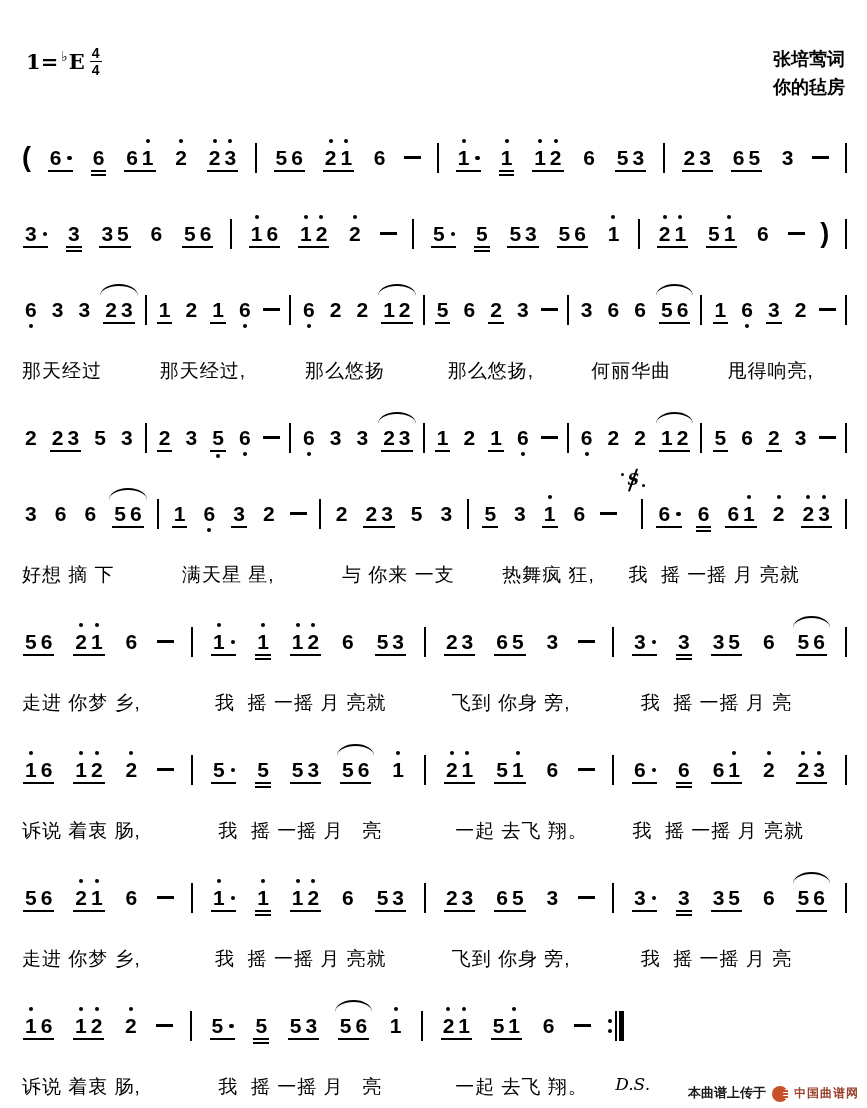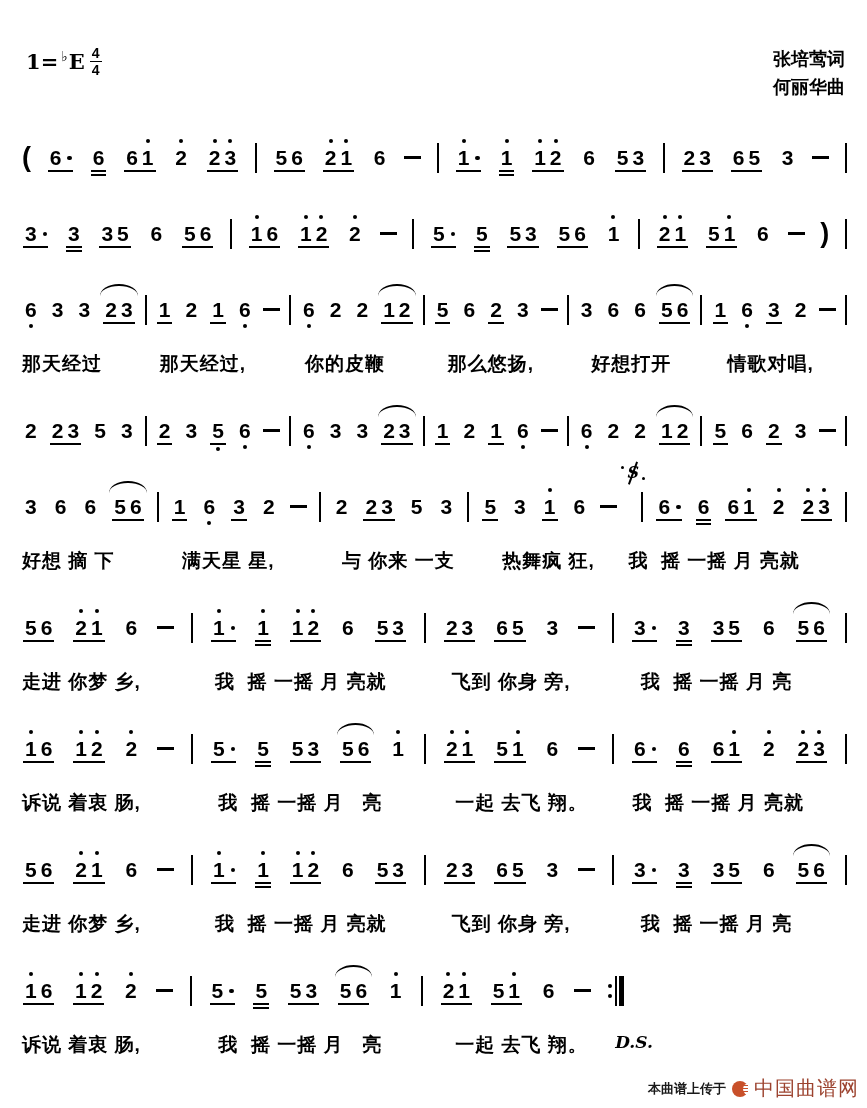--- a/index.html
+++ b/index.html
@@ -17,21 +17,21 @@
   .key-letter { font-size:21px; }
   .fraction { display:inline-flex; flex-direction:column; align-items:center; line-height:1;
               font-size:14px; font-weight:bold; margin-left:5px; font-family:"Liberation Sans", sans-serif; }
   .frac-num { border-bottom:1.5px solid #000; padding:0 2px 1px 2px; }
   .frac-den { padding-top:1px; }
   .credits { text-align:left; font-size:18px; font-weight:bold; line-height:1.55; }
 
   #music { padding:0 20px 0 22px; margin-top:30px; }
   .system { margin-bottom:24px; }
   .notes-row { display:flex; justify-content:space-between; align-items:center; height:52px; }
-  .lyrics-row { position:relative; height:36px; margin-top:9px; font-size:19px; font-weight:bold; }
+  .lyrics-row { position:relative; height:36px; margin-top:16px; font-size:19px; font-weight:normal; }
   .lyric-phrase { position:absolute; top:6px; white-space:pre; letter-spacing:1px; }
   .lyric-ds { font-family:"DejaVu Serif", serif; font-style:italic; font-size:17px; letter-spacing:0; }
 
   .note-token { position:relative; display:inline-flex; align-items:center;
                 font-weight:bold; font-size:21px; line-height:1; padding:0 1px; }
   .unit { position:relative; display:inline-block; padding:0 2px; }
   .hidot { position:absolute; top:-8px; left:50%; transform:translateX(-50%);
            width:4px; height:4px; border-radius:50%; background:#000; }
   .lodot { position:absolute; left:50%; transform:translateX(-50%);
            width:4px; height:4px; border-radius:50%; background:#000; }
@@ -53,49 +53,49 @@
   .segno-wrap { position:relative; width:0; height:0; align-self:center; }
   .segno { position:absolute; left:-4px; top:-44px; width:16px; height:20px; }
   .sg-s { display:block; font-family:"DejaVu Serif", serif; font-style:italic; font-weight:bold;
           font-size:16px; line-height:20px; text-align:center; }
   .segno::after { content:""; position:absolute; left:7px; top:-2px; height:24px; width:1.5px;
                   background:#000; transform:rotate(20deg); }
   .sg-d { position:absolute; width:3px; height:3px; border-radius:50%; background:#000; }
   .sg-d1 { left:-4px; top:3px; }
   .sg-d2 { right:-4px; bottom:3px; }
 
-  .footer { position:absolute; right:8px; bottom:6px; display:flex; align-items:center; gap:6px; }
+  .footer { position:absolute; right:8px; bottom:6px; display:flex; align-items:flex-end; gap:6px; }
   .footer-note { font-size:13px; font-weight:bold; color:#1a1a1a; }
   .logo-mark { position:relative; width:16px; height:16px; border-radius:50%; flex:0 0 auto; }
   .logo-mark::before { content:""; position:absolute; right:-7px; top:2px; width:12px; height:12px;
                        border-radius:50%; background:#fff; }
   .logo-stripe { position:absolute; right:0px; height:1.8px; width:8px; }
   .ls1 { top:4px; } .ls2 { top:7px; } .ls3 { top:10px; }
-  .site-name { font-size:20px; font-weight:normal; letter-spacing:1px; }
+  .site-name { font-size:12px; font-weight:bold; letter-spacing:1px; }
 </style>
 </head>
 <body>
 
 <div class="page">
 
 
   <div class="meta-row">
     <div class="key-sig">
       <span>1</span>
       <span>=</span>
       <span class="key-flat">♭</span>
       <span class="key-letter">E</span>
       <span class="fraction">
         <span class="frac-num">4</span>
         <span class="frac-den">4</span>
       </span>
     </div>
     <div class="credits">
       <div>张培莺词</div>
-      <div>何丽华曲</div>
+      <div>你的毡房</div>
     </div>
   </div>
 
   <div id="music">
       <div class="system">
         <div class="notes-row">
           <span class="paren">(</span>
           <span class="note-token">
             <span class="unit">6</span>
             <span class="augdot"></span>
@@ -354,24 +354,24 @@
           </span>
           <span class="note-token">
             <span class="unit">2</span>
           </span>
           <div class="dash"></div>
           <div class="barline"></div>
         </div>
         <div class="lyrics-row">
           <span class="lyric-phrase" style="left: 0%;">那天经过</span>
           <span class="lyric-phrase" style="left: 16.7%;">那天经过,</span>
-          <span class="lyric-phrase" style="left: 34.3%;">你的皮鞭</span>
+          <span class="lyric-phrase" style="left: 34.3%;">那么悠扬</span>
           <span class="lyric-phrase" style="left: 51.6%;">那么悠扬,</span>
-          <span class="lyric-phrase" style="left: 69%;">好想打开</span>
-          <span class="lyric-phrase" style="left: 85.5%;">情歌对唱,</span>
+          <span class="lyric-phrase" style="left: 69%;">何丽华曲</span>
+          <span class="lyric-phrase" style="left: 85.5%;">甩得响亮,</span>
         </div>
       </div>
       <div class="system">
         <div class="notes-row">
           <span class="note-token">
             <span class="unit">2</span>
           </span>
           <span class="note-token">
             <span class="unit">2</span>
             <span class="unit">3</span>

